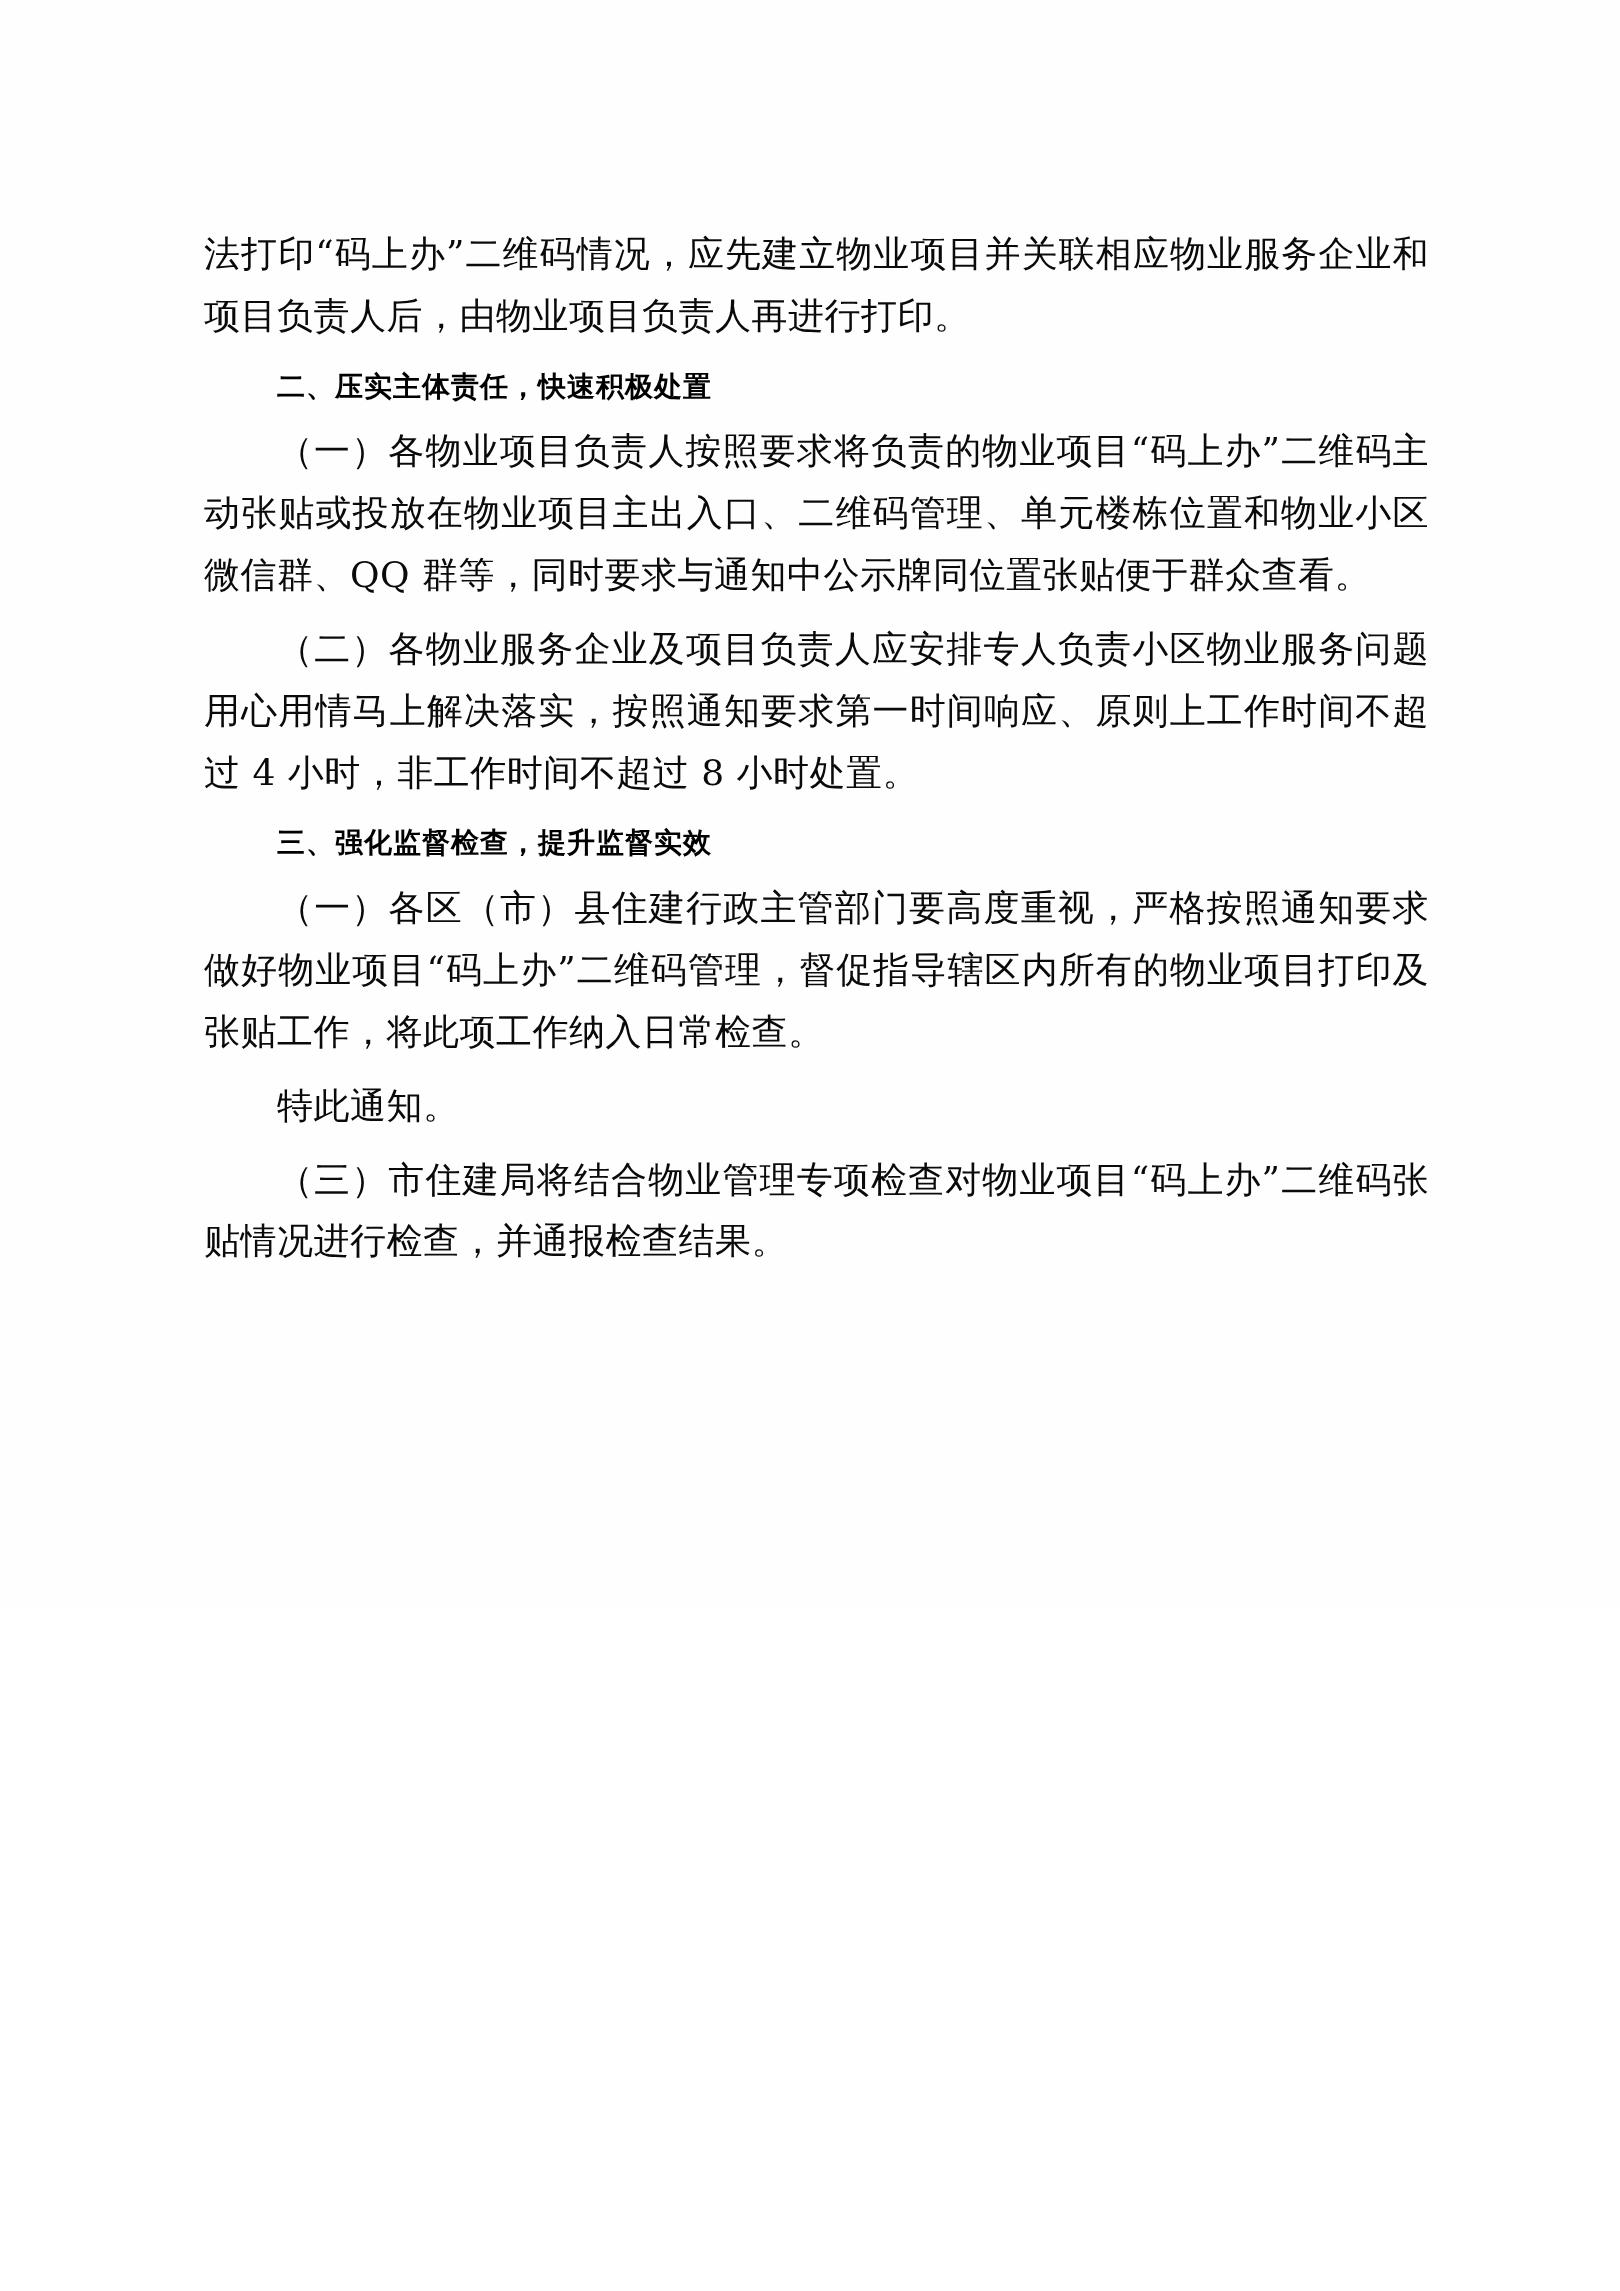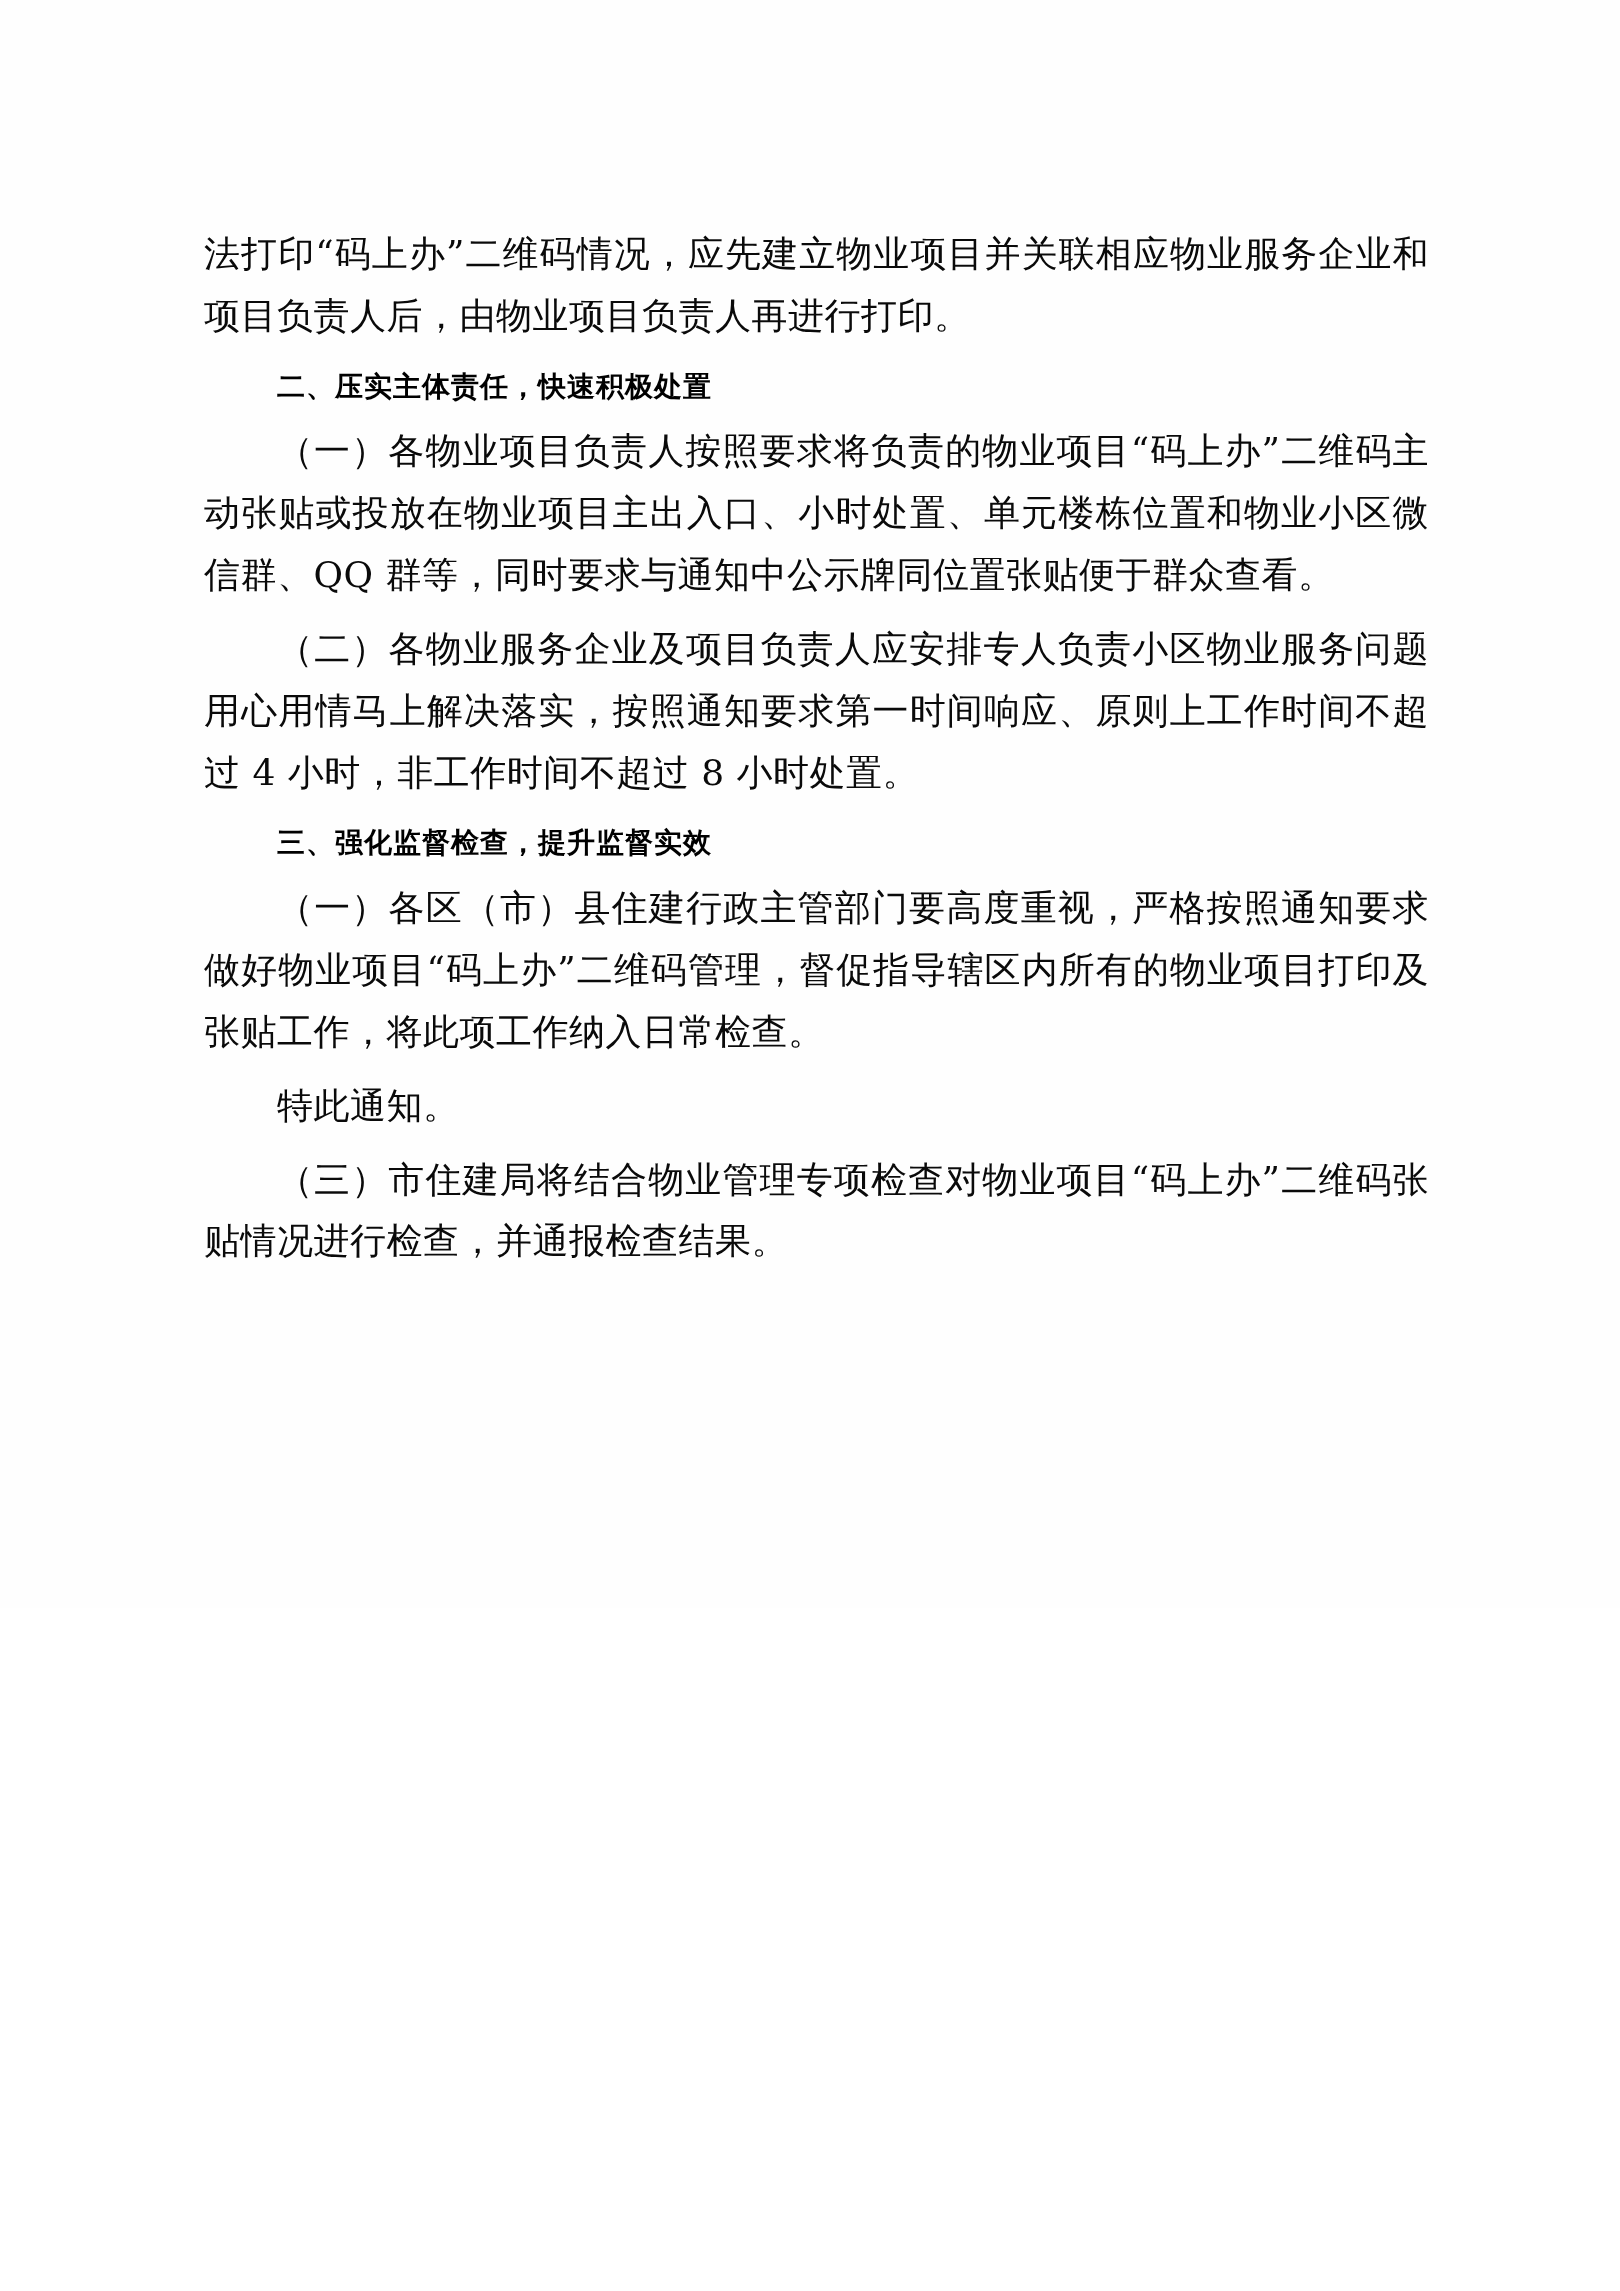--- a/index.html
+++ b/index.html
@@ -109,21 +109,21 @@
 <body>
 
 <div class="page">
 
   <div class="doc-body">
 
     <p class="para">法打印“码上办”二维码情况，应先建立物业项目并关联相应物业服务企业和项目负责人后，由物业项目负责人再进行打印。</p>
 
     <p class="heading">二、压实主体责任，快速积极处置</p>
 
-    <p class="para indent">（一）各物业项目负责人按照要求将负责的物业项目“码上办”二维码主动张贴或投放在物业项目主出入口、小时处置、单元楼栋位置和物业小区微信群、QQ 群等，同时要求与通知中公示牌同位置张贴便于群众查看。</p>
+    <p class="para indent">（一）各物业项目负责人按照要求将负责的物业项目“码上办”二维码主动张贴或投放在物业项目主出入口、二维码管理、单元楼栋位置和物业小区微信群、QQ 群等，同时要求与通知中公示牌同位置张贴便于群众查看。</p>
 
     <p class="para indent">（二）各物业服务企业及项目负责人应安排专人负责小区物业服务问题用心用情马上解决落实，按照通知要求第一时间响应、原则上工作时间不超过 4 小时，非工作时间不超过 8 小时处置。</p>
 
     <p class="heading">三、强化监督检查，提升监督实效</p>
 
     <p class="para indent">（一）各区（市）县住建行政主管部门要高度重视，严格按照通知要求做好物业项目“码上办”二维码管理，督促指导辖区内所有的物业项目打印及张贴工作，将此项工作纳入日常检查。</p>
 
 
     <p class="para indent">特此通知。</p>
 

